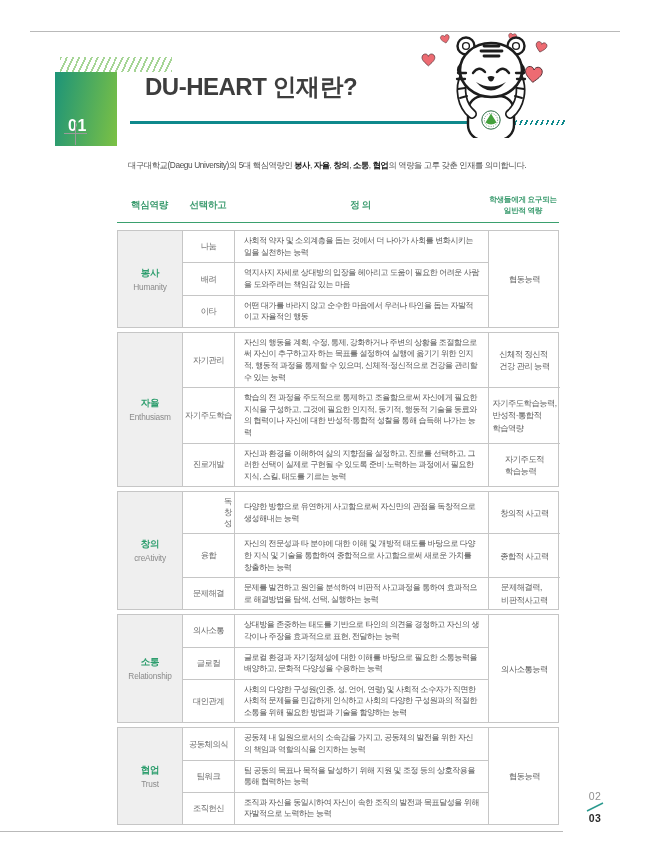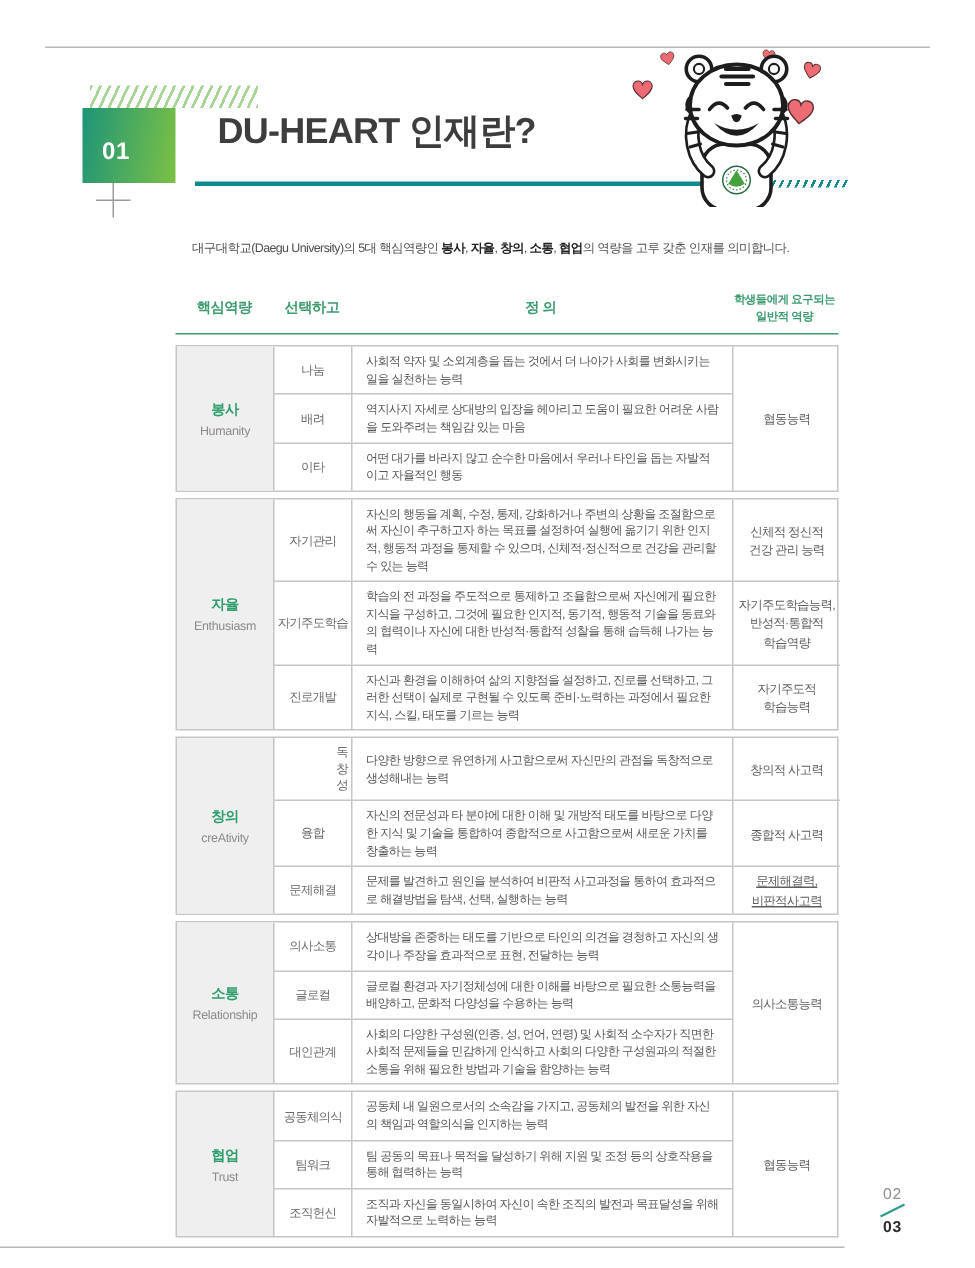--- a/index.html
+++ b/index.html
@@ -6,21 +6,21 @@
   html,body{width:650px;height:845px}
   body{position:relative;background:#ffffff;overflow:hidden;
        font-family:"Liberation Sans","DejaVu Sans",sans-serif;color:#4f4f4f;}
   .hline{position:absolute;height:1px;background:#b9b9b9}
   #topline{left:30px;top:31px;width:590px}
   #botline{left:0;top:831px;width:563px}
 
   
   #stripeband{position:absolute;left:60px;top:57px;width:112px;height:15px;
     background:repeating-linear-gradient(115deg,#a6d596 0 1.8px,transparent 1.8px 5.6px)}
-  #numbox{position:absolute;left:55px;top:72px;width:62px;height:50px;
+  #numbox{position:absolute;left:55px;top:72px;width:62px;height:74px;
     background:linear-gradient(100deg,#1d9478 0%,#7cc144 100%);
     color:#fff;font-weight:bold;font-size:16px;display:flex;align-items:flex-end;
     padding:0 0 11px 13px;letter-spacing:.5px}
   #pagetitle{position:absolute;left:145px;top:71px;font-size:24px;font-weight:bold;
     color:#3d3d3d;letter-spacing:-.5px;white-space:nowrap}
   #underline-solid{position:absolute;left:130px;top:121px;width:370px;height:3px;background:#0f898c;z-index:1}
   #underline-hatch{position:absolute;left:500px;top:120px;width:66px;height:5px;z-index:1;
     background:repeating-linear-gradient(115deg,#0f898c 0 1.6px,transparent 1.6px 4.8px)}
   #crosshair-h{position:absolute;left:64px;top:133px;width:23px;height:1px;background:#9b9b9b}
   #crosshair-v{position:absolute;left:75px;top:122px;width:1px;height:23px;background:#9b9b9b}
@@ -43,21 +43,21 @@
     display:flex;flex-direction:column;justify-content:center;align-items:center;
     text-align:center;gap:2px;padding:2px}
   .gko{color:#2e9e6e;font-size:9.5px;font-weight:bold;letter-spacing:-.3px}
   .gename{color:#8b8b8b;font-size:8.3px;letter-spacing:-.2px}
   .scell{grid-column:2;border-right:1px solid #c6c6c6;display:flex;align-items:center;
     justify-content:center;font-size:8.3px;color:#6b6b6b;letter-spacing:-.5px;
     padding:4px 1px;text-align:center;min-height:30px}
   .dcell{grid-column:3;display:flex;align-items:center;font-size:8px;color:#565656;
     line-height:1.45;letter-spacing:-.4px;padding:4px 8px 4px 9px;min-height:30px}
   .ncell{grid-column:4;border-left:1px solid #c6c6c6;display:flex;align-items:center;
-    justify-content:center;text-align:center;font-size:8.3px;color:#5e5e5e;line-height:1.5;
+    justify-content:center;font-size:8.3px;color:#5e5e5e;line-height:1.5;
     white-space:pre-line;letter-spacing:-.5px;padding:2px}
   .bt{border-top:1px solid #c6c6c6}
 
   
   #pagenums{position:absolute;left:577px;top:790px;width:36px;text-align:center}
   #pn-left{font-size:10.5px;color:#8f8f8f;letter-spacing:.5px}
   #pn-right{font-size:10.5px;color:#2b2b2b;font-weight:bold;letter-spacing:.5px}
   #pn-slash{display:block;margin:0 auto}
 </style>
 </head>
@@ -207,21 +207,21 @@
       <div class="ncell" style="grid-row: 1;">창의적 사고력</div>
       <div class="scell bt" style="grid-row: 2;">융합</div>
       <div class="dcell bt" style="grid-row: 2;">
         <span>자신의 전문성과 타 분야에 대한 이해 및 개방적 태도를 바탕으로 다양한 지식 및 기술을 통합하여 종합적으로 사고함으로써 새로운 가치를 창출하는 능력</span>
       </div>
       <div class="ncell bt" style="grid-row: 2;">종합적 사고력</div>
       <div class="scell bt" style="grid-row: 3;">문제해결</div>
       <div class="dcell bt" style="grid-row: 3;">
         <span>문제를 발견하고 원인을 분석하여 비판적 사고과정을 통하여 효과적으로 해결방법을 탐색, 선택, 실행하는 능력</span>
       </div>
-      <div class="ncell bt" style="grid-row: 3; text-decoration: underline;">문제해결력,
+      <div class="ncell bt" style="grid-row: 3;">문제해결력,
 비판적사고력</div>
     </div>
     <div class="tgroup">
       <div class="gcell" style="grid-row: 1 / span 3;">
         <div class="gko">소통</div>
         <div class="gename">Relationship</div>
       </div>
       <div class="scell" style="grid-row: 1;">의사소통</div>
       <div class="dcell" style="grid-row: 1;">
         <span>상대방을 존중하는 태도를 기반으로 타인의 의견을 경청하고 자신의 생각이나 주장을 효과적으로 표현, 전달하는 능력</span>

